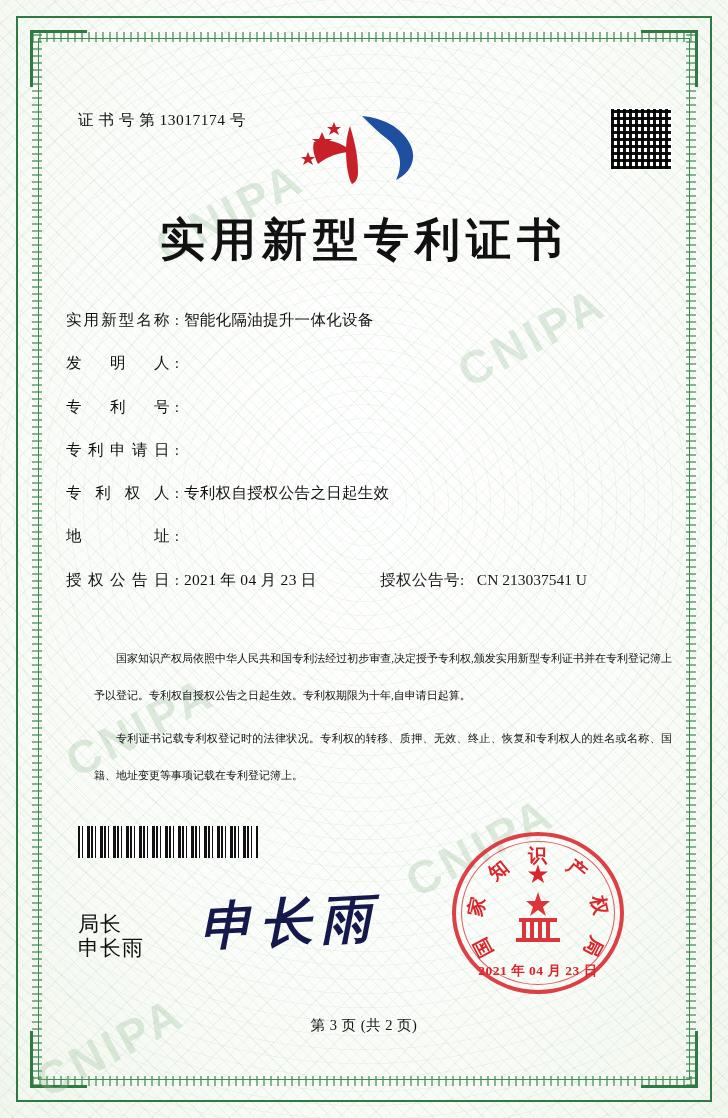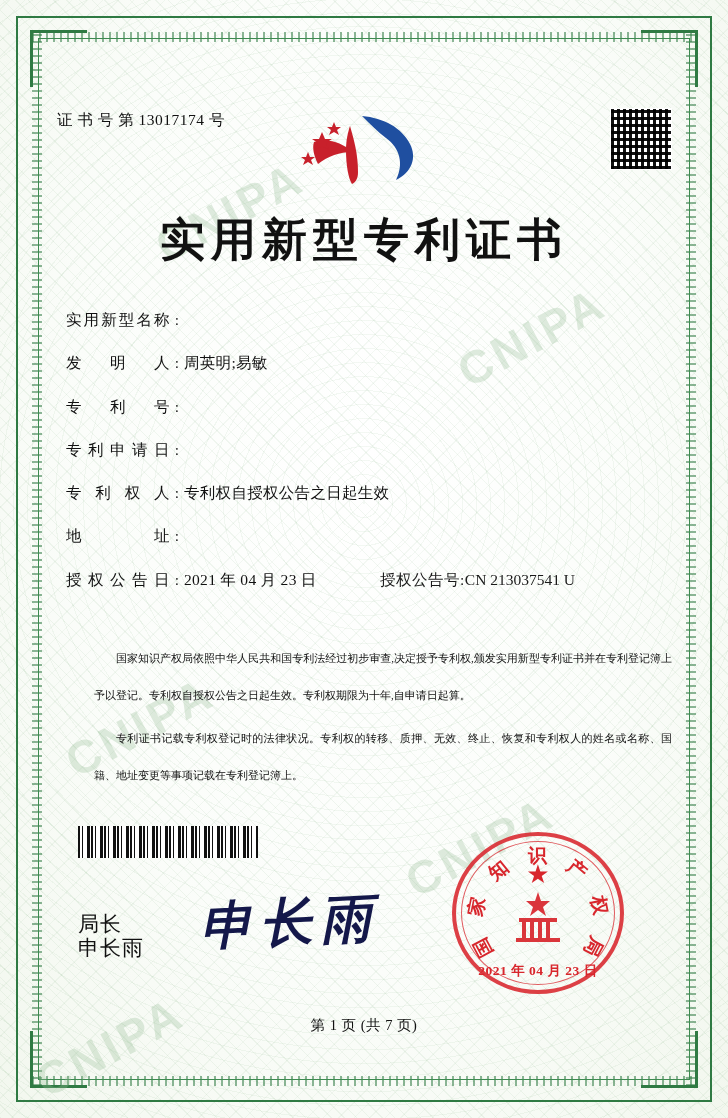--- a/index.html
+++ b/index.html
@@ -88,21 +88,21 @@
   }
   .wm1 { left: 150px;  top: 185px; }
   .wm2 { left: 452px;  top: 310px; }
   .wm3 { left: 60px;   top: 700px; }
   .wm4 { left: 400px;  top: 820px; }
   .wm5 { left: 30px;   top: 1020px; }
 
   
   .cert-no {
     position: absolute;
-    left: 57px; top: 110px;
+    left: 78px; top: 110px;
     font-size: 15.5px;
     letter-spacing: 0.5px;
     color: #111;
   }
 
   .qr {
     position: absolute;
     right: 56px; top: 108px;
     width: 60px; height: 60px;
     background-color: #fff;
@@ -167,20 +167,21 @@
   .field-row.inline-two .field-value {
     flex: 0 0 auto;
     min-width: 196px;
   }
   .field-sub-label {
     flex: 0 0 auto;
     letter-spacing: 0.5px;
   }
   .field-sub-value {
     flex: 1 1 auto;
+    margin-left: 12px;
   }
 
   
   .body-text {
     position: absolute;
     left: 94px;
     top: 640px;
     width: 578px;
     font-size: 11px;
     line-height: 37px;
@@ -345,26 +346,26 @@
     <polygon points="50,10 52,15 57,15 53,18 55,23 50,20 45,23 47,18 43,15 48,15" fill="#c8202b"></polygon>
   </svg>
 
   <div class="title">实用新型专利证书</div>
 
   <div class="fields">
 
     <div class="field-row">
       <span class="field-label">实用新型名称</span>
       <span class="field-colon">:</span>
+      <span class="field-value">智能化隔油提升一体化设备</span>
     </div>
 
     <div class="field-row">
       <span class="field-label">发明人</span>
       <span class="field-colon">:</span>
-      <span class="field-value">周英明;易敏</span>
     </div>
 
     <div class="field-row">
       <span class="field-label">专利号</span>
       <span class="field-colon">:</span>
     </div>
 
     <div class="field-row">
       <span class="field-label">专利申请日</span>
       <span class="field-colon">:</span>
@@ -422,15 +423,15 @@
         <span class="seal-char" style="left: 14.209px; top: 62.816px; transform: rotate(-78.6667deg);">家</span>
         <span class="seal-char" style="left: 35.7025px; top: 27.0448px; transform: rotate(-39.3333deg);">知</span>
         <span class="seal-char" style="left: 75px; top: 13px; transform: rotate(0deg);">识</span>
         <span class="seal-char" style="left: 114.298px; top: 27.0448px; transform: rotate(39.3333deg);">产</span>
         <span class="seal-char" style="left: 135.791px; top: 62.816px; transform: rotate(78.6667deg);">权</span>
         <span class="seal-char" style="left: 129.743px; top: 104.107px; transform: rotate(118deg);">局</span>
       </div>
     <div class="seal-date">2021 年 04 月 23 日</div>
   </div>
 
-  <div class="page-no">第 1 页 (共 7 页)</div>
+  <div class="page-no">第 3 页 (共 2 页)</div>
 
 </div>
 
 </body></html>

